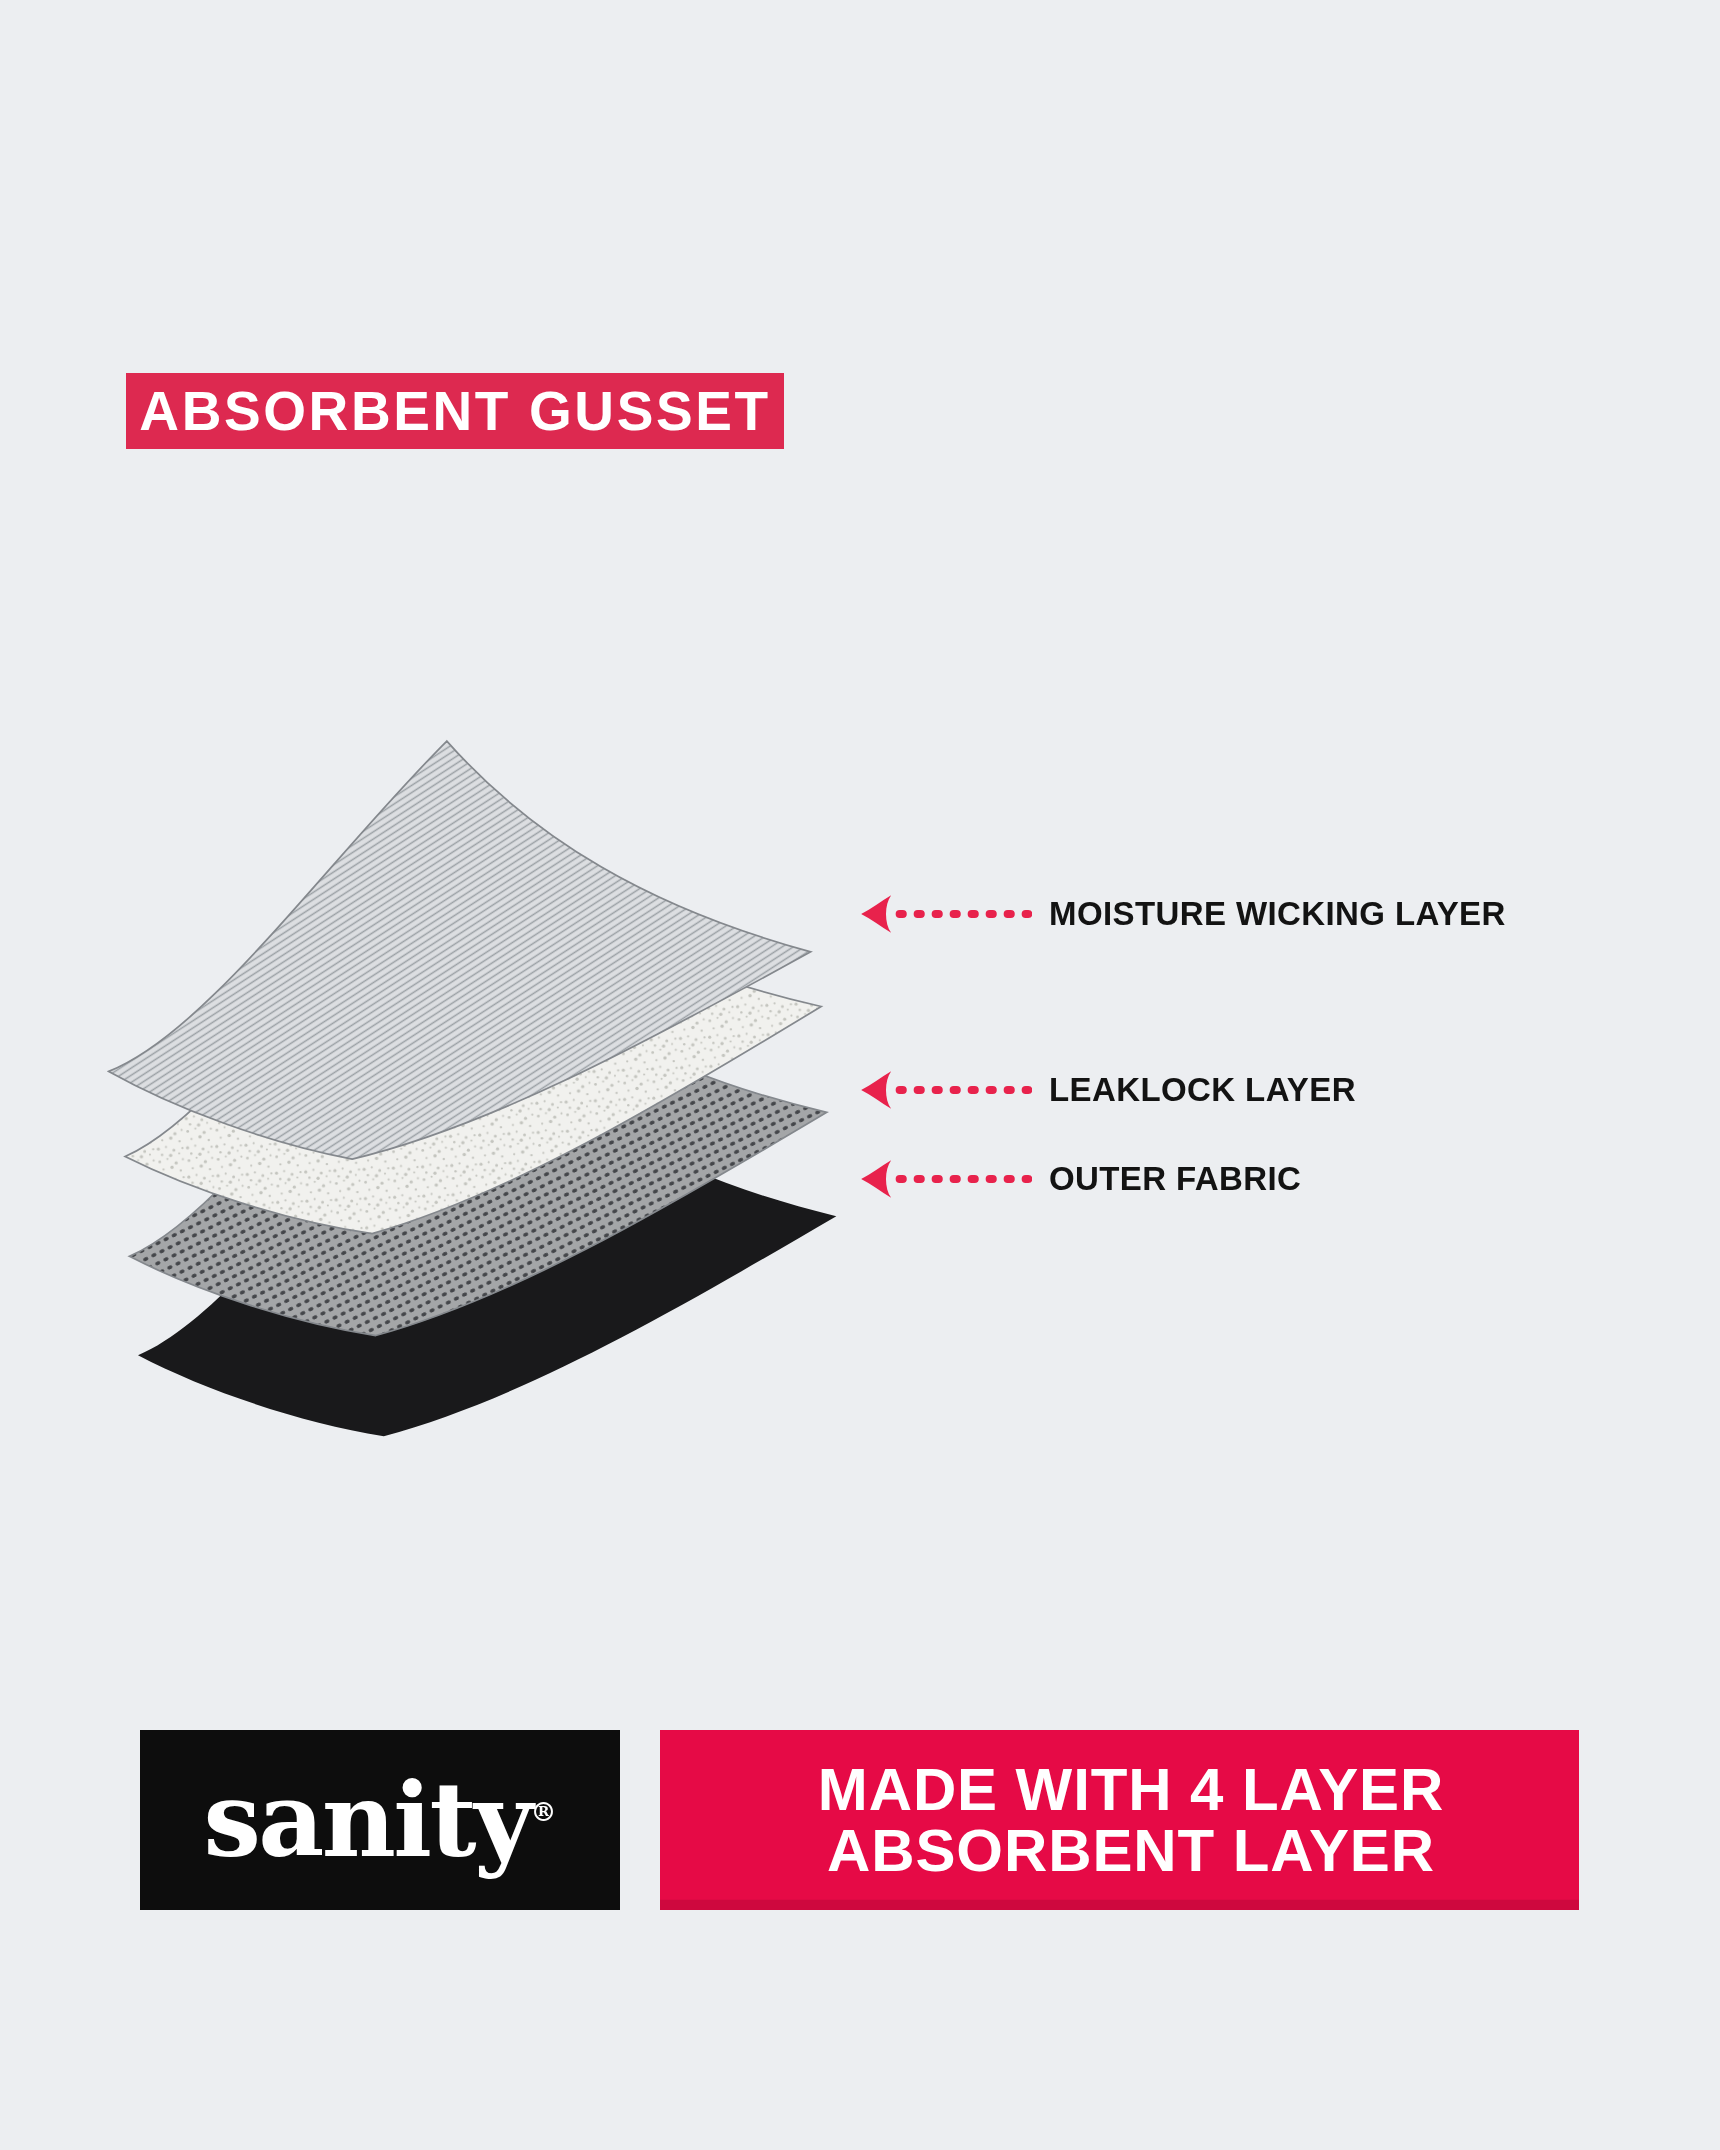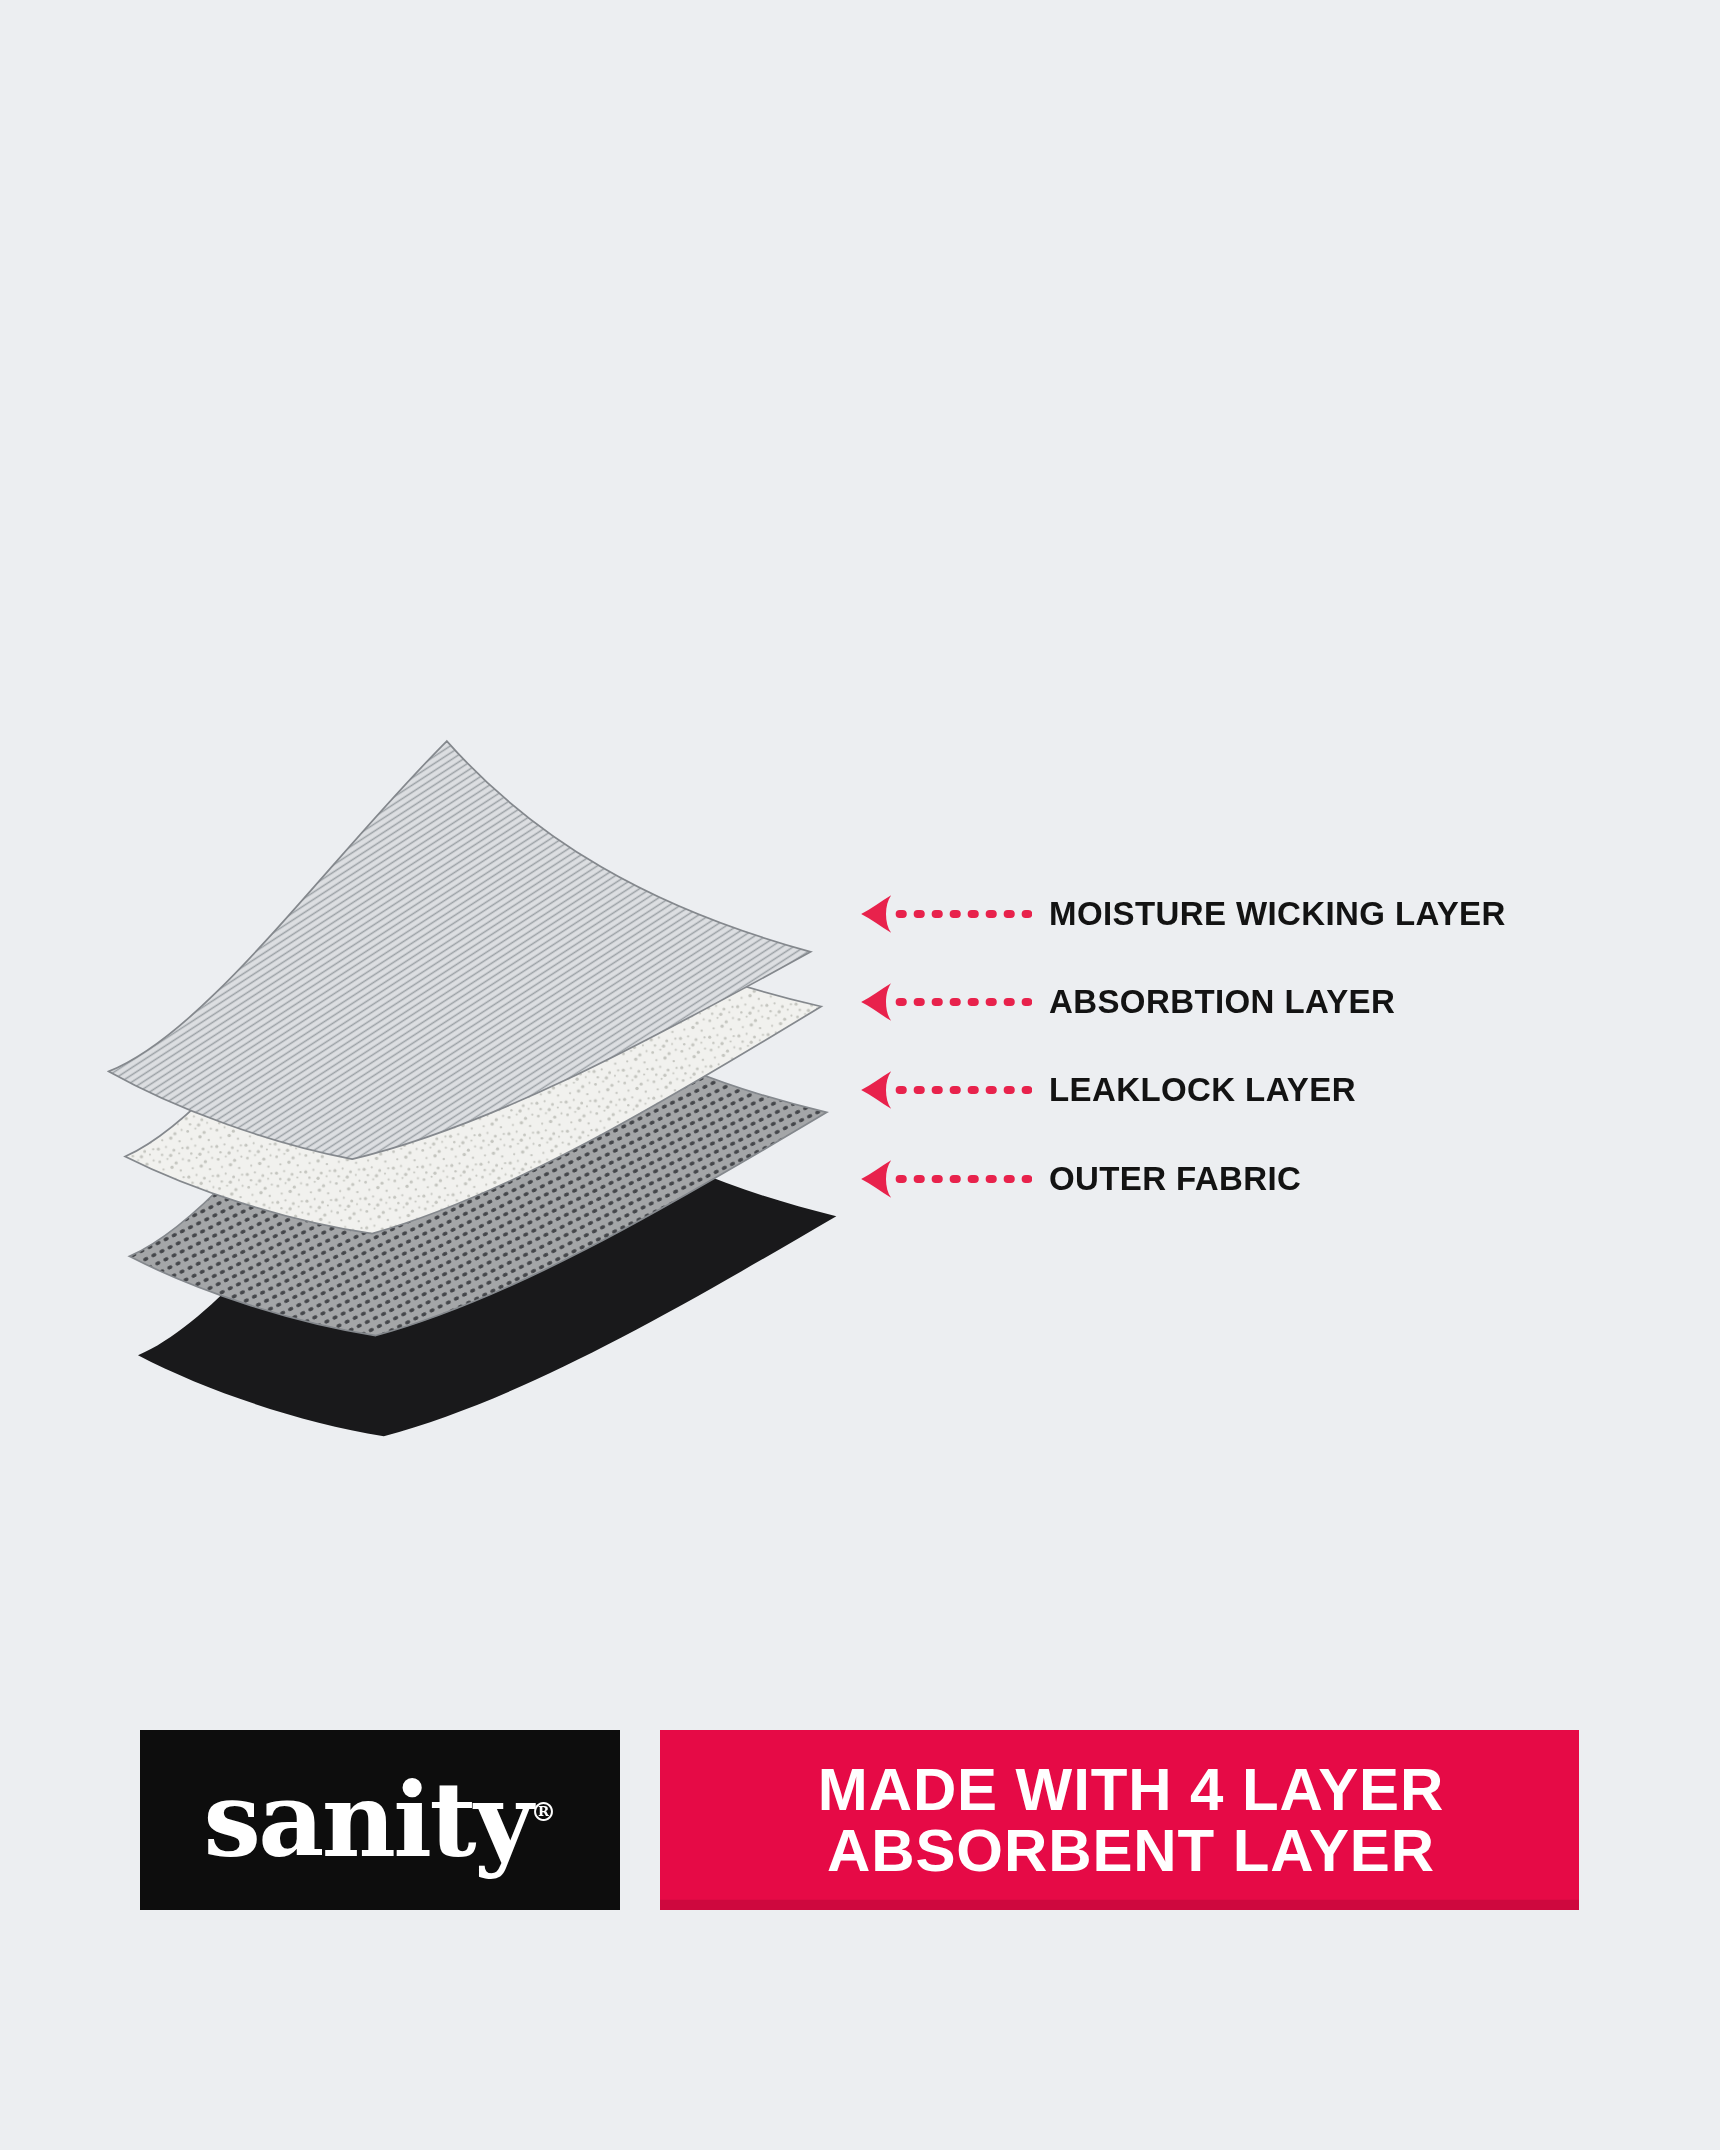--- a/index.html
+++ b/index.html
@@ -36,20 +36,23 @@
     box-shadow:inset 0 -10.3px 0 rgba(0,0,0,0.10);
     padding-left:23px;
   }
   .banner-line { font-size:60px; font-weight:bold; line-height:1.02; letter-spacing:0.9px; white-space:nowrap; }
 </style>
 </head>
 <body>
 
 <div class="canvas">
 
+  <div class="badge">
+    <span>ABSORBENT GUSSET</span>
+  </div>
 
   <svg class="diagram" viewBox="0 0 960 880">
     <defs>
       <path id="sheet" d="M 31,405
         C 145,360 285,160 424,21
         C 525,135 660,215 847,266
         C 640,380 470,470 314,507
         C 215,488 108,448 31,405 Z"></path>
       <pattern id="hatch" patternUnits="userSpaceOnUse" width="7" height="7" patternTransform="rotate(-33)">
         <rect width="7" height="7" fill="#DCDEE1"></rect>
@@ -87,27 +90,20 @@
   </svg>
 
   <div class="callout" style="top:890px">
     <svg class="arrow-svg" width="172" height="48" viewBox="0 0 200 56">
       <path d="M 1,28 C 13,22 24,13 36,6 C 28,17 28,39 36,50 C 24,43 13,34 1,28 Z" fill="#E8224C"></path>
       <line x1="46" y1="28" x2="196" y2="28" stroke="#E8224C" stroke-width="9.5" stroke-linecap="round" stroke-dasharray="3.5 17.5"></line>
     </svg>
     <span class="label-text">MOISTURE WICKING LAYER</span>
   </div>
 
-  <div class="callout" style="top:978px">
-    <svg class="arrow-svg" width="172" height="48" viewBox="0 0 200 56">
-      <path d="M 1,28 C 13,22 24,13 36,6 C 28,17 28,39 36,50 C 24,43 13,34 1,28 Z" fill="#E8224C"></path>
-      <line x1="46" y1="28" x2="196" y2="28" stroke="#E8224C" stroke-width="9.5" stroke-linecap="round" stroke-dasharray="3.5 17.5"></line>
-    </svg>
-    <span class="label-text">ABSORBTION LAYER</span>
-  </div>
 
   <div class="callout" style="top:1066px">
     <svg class="arrow-svg" width="172" height="48" viewBox="0 0 200 56">
       <path d="M 1,28 C 13,22 24,13 36,6 C 28,17 28,39 36,50 C 24,43 13,34 1,28 Z" fill="#E8224C"></path>
       <line x1="46" y1="28" x2="196" y2="28" stroke="#E8224C" stroke-width="9.5" stroke-linecap="round" stroke-dasharray="3.5 17.5"></line>
     </svg>
     <span class="label-text">LEAKLOCK LAYER</span>
   </div>
 
   <div class="callout" style="top:1155px">

